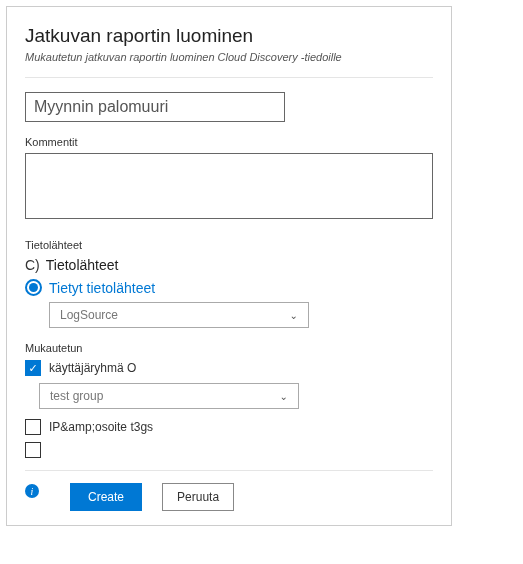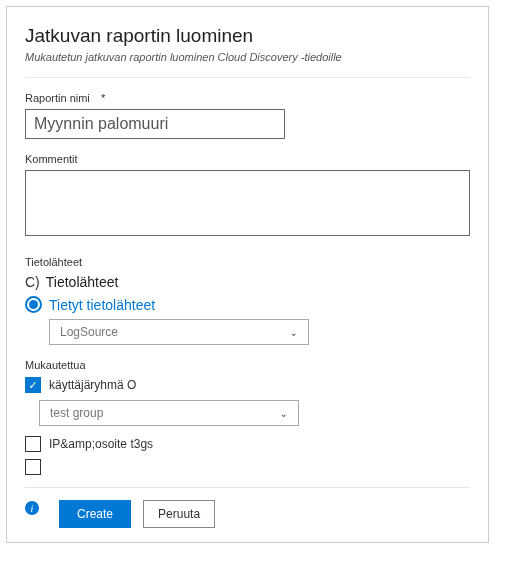--- a/index.html
+++ b/index.html
@@ -1,17 +1,17 @@
 <!DOCTYPE html>
 <html><head>
   <meta charset="utf-8">
   <style>
     * { box-sizing: border-box; font-family: "Segoe UI", Arial, sans-serif; }
     body { margin: 0; padding: 6px; background: #fff; width: 523px; }
-    .dialog { border: 1px solid #ccc; padding: 18px 18px 14px 18px; width: 483px; }
+    .dialog { border: 1px solid #ccc; padding: 18px 18px 14px 18px; width: 446px; }
     .title { font-size: 19px; font-weight: 400; color: #222; margin-bottom: 4px; }
     .subtitle { font-size: 11px; color: #555; margin-bottom: 14px; font-style: italic; }
     .divider { border: none; border-top: 1px solid #e5e5e5; margin: 0 0 14px 0; }
     .field-label { font-size: 11px; color: #333; margin-bottom: 5px; }
     .required-star { color: #333; margin-left: 8px; }
     .text-input { width: 260px; border: 1px solid #666; padding: 5px 8px; font-size: 16px; color: #555; margin-bottom: 14px; }
     .textarea { width: 100%; height: 66px; border: 1px solid #666; padding: 6px; resize: none; margin-bottom: 16px; font-size: 12px; }
     .section-label { font-size: 11px; color: #333; margin-bottom: 6px; }
     .radio-row { display: flex; align-items: center; margin-bottom: 6px; font-size: 14px; color: #222; }
     .radio-c { margin-right: 6px; font-size: 14px; color: #333; }
@@ -20,37 +20,33 @@
     .radio-label-sel { color: #0078d4; font-size: 14px; }
     .select-box { width: 260px; border: 1px solid #aaa; background: #fff; padding: 5px 10px; font-size: 12px; color: #777; display: flex; justify-content: space-between; align-items: center; margin: 6px 0 14px 24px; }
     .chev { font-size: 10px; color: #555; }
     .checkbox-row { display: flex; align-items: center; margin-bottom: 7px; font-size: 12px; color: #333; }
     .cb { width: 16px; height: 16px; border: 1px solid #333; margin-right: 8px; display: inline-flex; align-items: center; justify-content: center; flex-shrink: 0; }
     .cb.checked { background: #0078d4; border-color: #0078d4; color: #fff; font-size: 11px; }
     .select-box.sub { margin-left: 14px; margin-top: 4px; margin-bottom: 10px; gap: 43px; }
     .footer { display: flex; align-items: flex-start; border-top: 1px solid #e5e5e5; padding-top: 12px; margin-top: 12px; }
     .info-icon { width: 14px; height: 14px; background: #0078d4; border-radius: 50%; color: #fff; font-size: 10px; display: inline-flex; align-items: center; justify-content: center; margin-right: 8px; flex-shrink: 0; font-style: italic; font-family: serif; margin-top: 1px;}
     .info-text { font-size: 10.5px; color: #444; line-height: 1.45; flex: 1; }
-    .footer-buttons { display: flex; gap: 12px; margin-left: 12px; align-items: center; }
+    .footer-buttons { display: flex; gap: 20px; margin-left: 23px; align-items: center; }
     .btn-primary { background: #0078d4; color: #fff; border: none; padding: 7px 18px; font-size: 12px; cursor: pointer; }
     .btn-secondary { background: #fff; color: #333; border: 1px solid #888; padding: 6px 14px; font-size: 12px; cursor: pointer; }
   </style>
 </head>
 <body>
 
 <div class="dialog">
 
   <div class="title">Jatkuvan raportin luominen</div>
   <div class="subtitle">Mukautetun jatkuvan raportin luominen Cloud Discovery -tiedoille</div>
   <hr class="divider">
 
-  <div class="field-label">
-    <span>Raportin nimi</span>
-    <span class="required-star">*</span>
-  </div>
   <input class="text-input" type="text" value="Myynnin palomuuri" style="">
 
   <div class="field-label">Kommentit</div>
   <textarea class="textarea" style=""></textarea>
 
   <div class="section-label">Tietolähteet</div>
 
   <div class="radio-row">
     <span class="radio-c">C)</span>
     <span>Tietolähteet</span>
@@ -61,21 +57,21 @@
         <span class="radio-inner"></span>
       </span>
     <span class="radio-label-sel">Tietyt tietolähteet</span>
   </div>
 
   <div class="select-box">
     <span>LogSource</span>
     <span class="chev">⌄</span>
   </div>
 
-  <div class="section-label">Mukautettua</div>
+  <div class="section-label">Mukautetun</div>
 
   <div class="checkbox-row">
     <span class="cb checked">✓</span>
     <span>käyttäjäryhmä O</span>
   </div>
 
   <div class="select-box sub">
     <span>test group</span>
     <span class="chev">⌄</span>
   </div>

